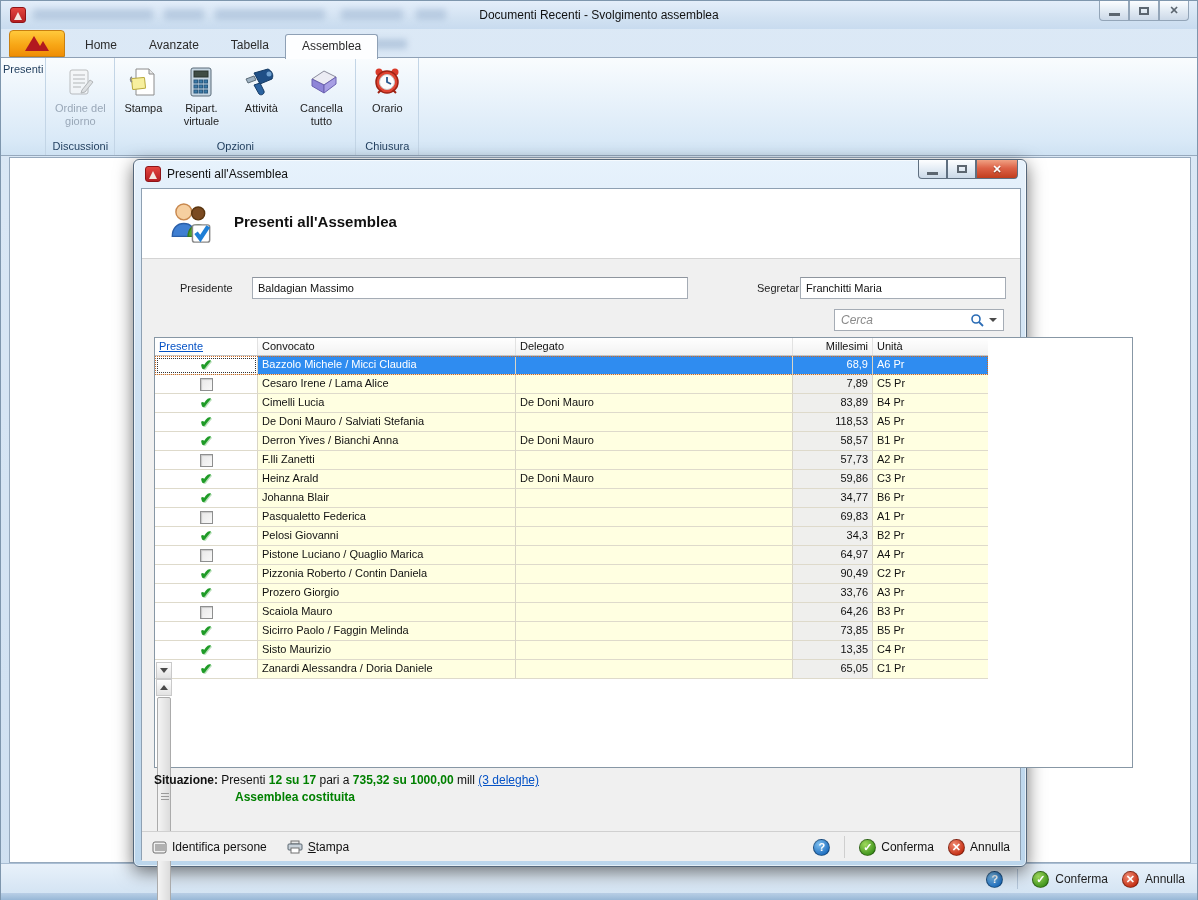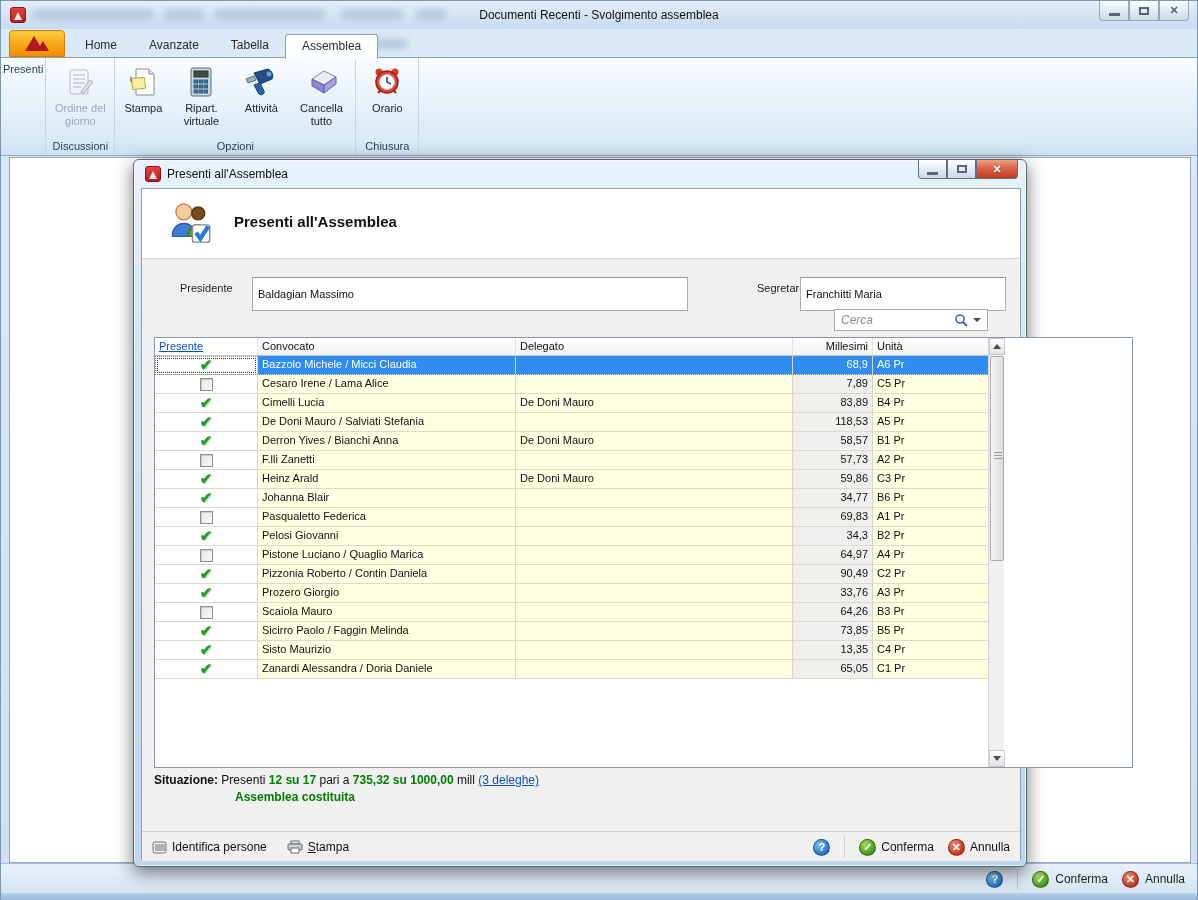--- a/index.html
+++ b/index.html
@@ -94,33 +94,33 @@
   .dbtn.close .g-x { color:#fff; text-shadow:0 1px 1px rgba(0,0,0,.4); }
 
   .dlg-content { position:absolute; left:7px; top:28px; width:880px; height:672px; background:#f0f0f0;
     border:1px solid #8ea0b2; }
   .dlg-header { position:absolute; left:0; top:0; width:100%; height:70px; background:#ffffff; border-bottom:1px solid #d4d4d4; }
   .dlg-header .hico { position:absolute; left:24px; top:10px; }
   .dlg-header .htitle { position:absolute; left:92px; top:24px; font-size:15px; font-weight:bold; color:#111; }
 
   .fld-label { position:absolute; font-size:11px; color:#1e1e1e;margin-left:25px; }
   .txtinput { position:absolute; height:22px; background:#fff; border:1px solid #a5acb5; border-top-color:#8e959e;
-    font-family:"Liberation Sans",sans-serif; font-size:11px; padding:16px 5px; color:#111; }
-
-  .searchbox { position:absolute; left:692px; top:120px; width:154px; height:22px; background:#fff;
+    font-family:"Liberation Sans",sans-serif; font-size:11px; padding:4px 5px; color:#111; }
+
+  .searchbox { position:absolute; left:692px; top:120px; width:170px; height:22px; background:#fff;
     border:1px solid #a5acb5; display:flex; align-items:center; }
   .searchbox input { flex:1; border:none; outline:none; font-family:"Liberation Sans",sans-serif;
     font-size:12px; padding:0 6px; color:#111; min-width:0; }
   .searchbox input::placeholder { font-style:italic; color:#8a8a8a; }
   .drop-arrow { width:0; height:0; border-left:4px solid transparent; border-right:4px solid transparent;
     border-top:4px solid #4a4a4a; margin:0 6px 0 5px; }
 
   
   .tablewrap { position:absolute; left:12px; top:148px; width:979px; height:431px;
-    border:1px solid #8797a5; background:#fff; display:flex; }
+    border:1px solid #8797a5; background:#fff; display:flex;flex-direction:column; }
   .tcells { width:833px; display:flex; flex-direction:column; overflow:hidden; }
   .thead { display:flex; height:18px; background:linear-gradient(180deg,#ffffff,#f2f2f2);
     border-bottom:1px solid #c5c5c5; flex:0 0 auto; }
   .th { padding:2px 4px 0 4px; border-right:1px solid #e2e2e2; font-size:11px; color:#111; }
   .th.sorted { color:#0653c6; text-decoration:underline; }
   .trow { display:flex; height:19px; flex:0 0 auto; }
   .cell { border-right:1px solid #d9d5c6; border-bottom:1px solid #dedacb; padding:2px 4px 0 4px;
     font-size:11px; color:#111; white-space:nowrap; overflow:hidden; }
   .c-pres { width:103px; background:#fff; display:flex; align-items:center; justify-content:center; padding:0; }
   .c-conv { width:258px; background:#ffffe1; }

